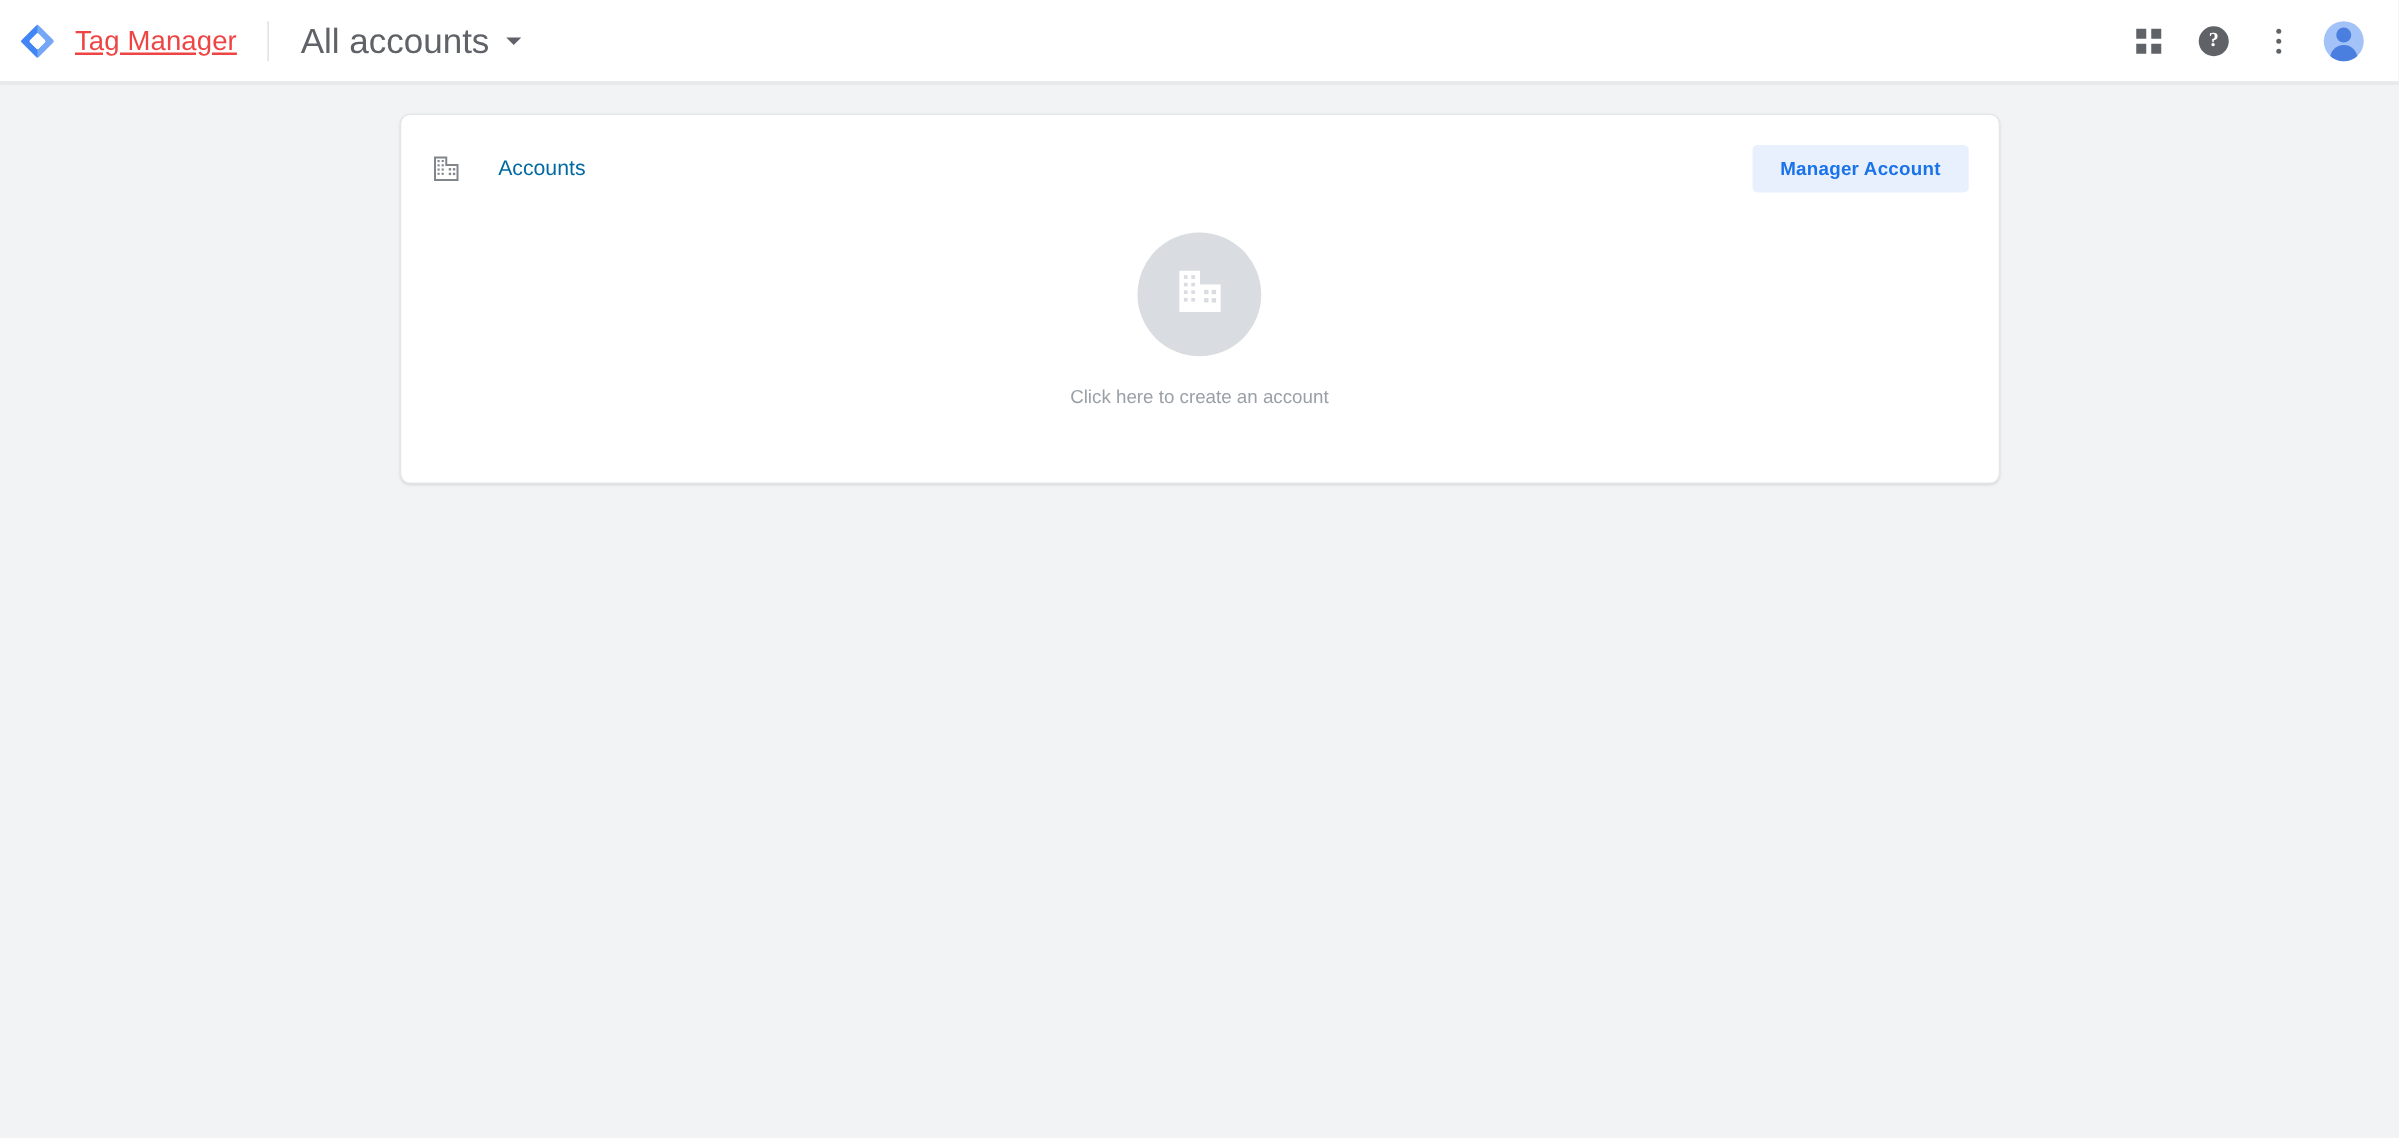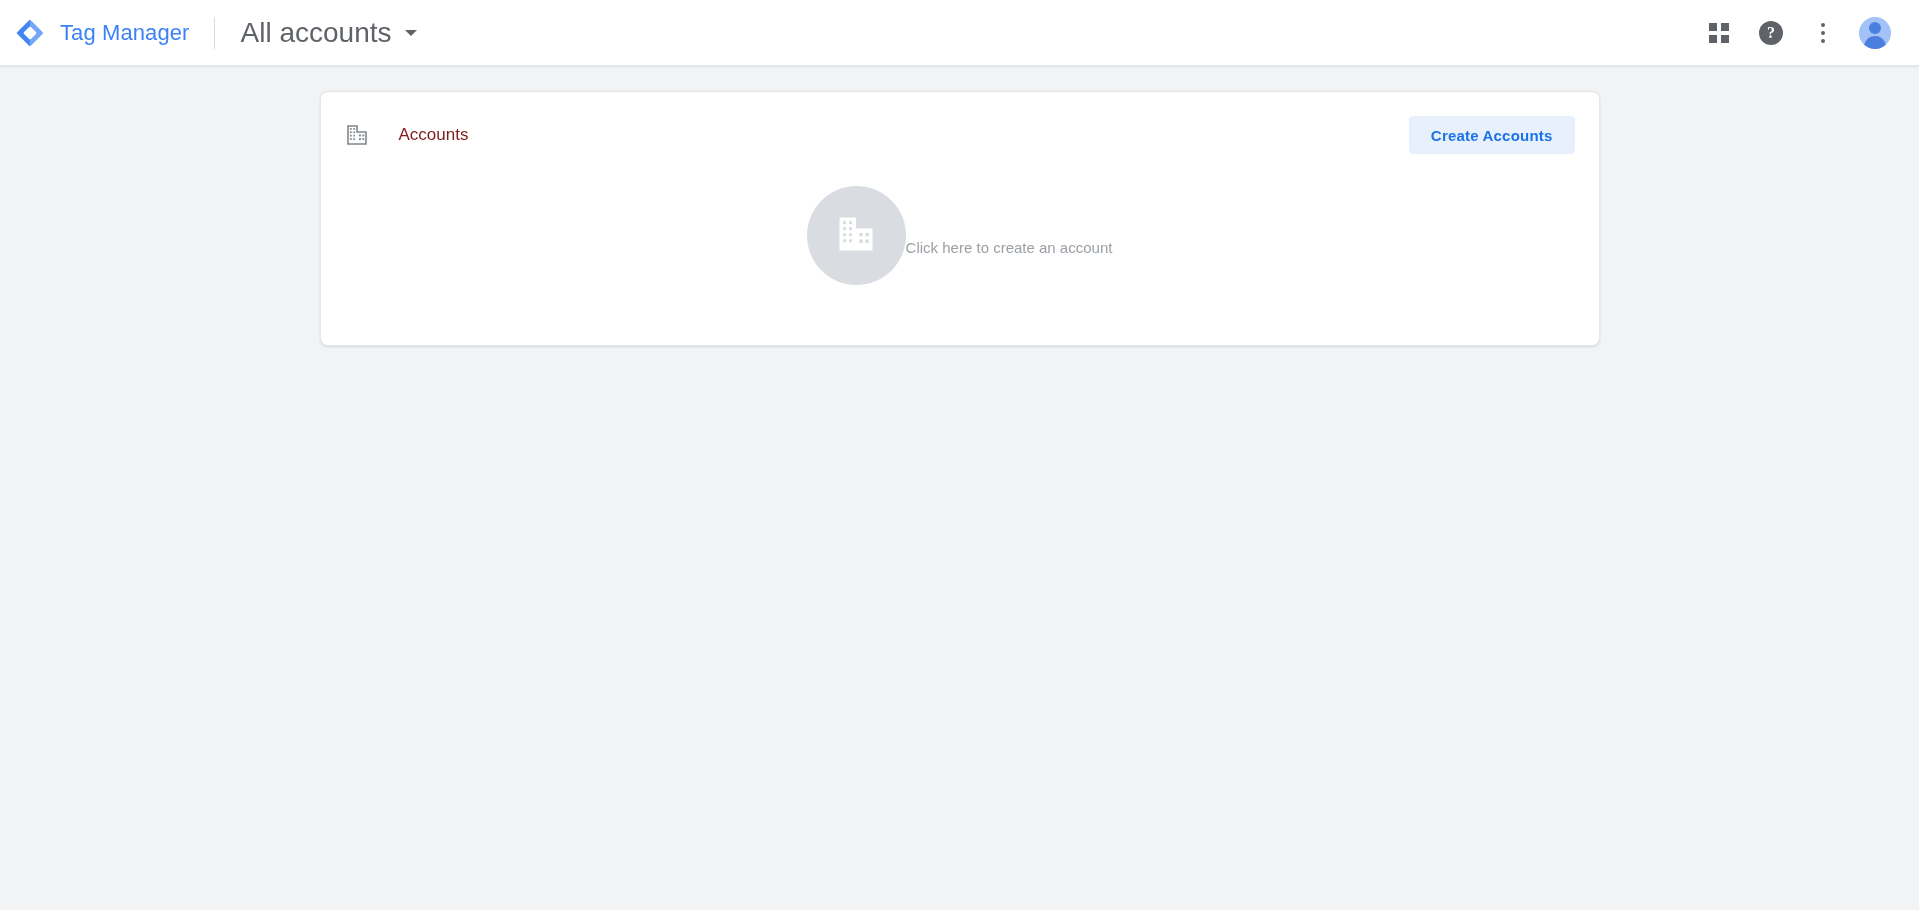--- a/index.html
+++ b/index.html
@@ -37,24 +37,25 @@
   .logo-mark {
     width: 32px;
     height: 32px;
     position: relative;
     margin-right: 14px;
     flex: 0 0 auto;
   }
 
   .brand-title {
     font-size: 22px;
-    color: #3b82f6;
+    color: #ef4444;
     font-weight: 400;
     letter-spacing: 0.1px;
     white-space: nowrap;
+    text-decoration: underline;
   }
 
   .header-divider {
     width: 1px;
     height: 32px;
     background: #dadce0;
     margin: 0 24px;
   }
 
   .account-selector {
@@ -204,21 +205,21 @@
 
   .card-header-icon {
     width: 24px;
     height: 24px;
     margin-right: 30px;
     flex: 0 0 auto;
   }
 
   .card-title {
     font-size: 17px;
-    color: #7f1d1d;
+    color: #0369a1;
     font-weight: 400;
   }
 
   .create-account-btn {
     margin-left: auto;
     background: #e8f0fe;
     color: #1a73e8;
     border: none;
     border-radius: 4px;
     font-size: 15px;
@@ -226,21 +227,21 @@
     font-family: "Liberation Sans", sans-serif;
     padding: 0 22px;
     height: 38px;
     cursor: pointer;
     letter-spacing: 0.2px;
     white-space: nowrap;
   }
 
   .empty-state {
     display: flex;
-    flex-direction: row;
+    flex-direction: column;
     align-items: center;
     justify-content: center;
     padding: 28px 0 60px 0;
     cursor: pointer;
   }
 
   .empty-circle {
     width: 99px;
     height: 99px;
     border-radius: 50%;
@@ -334,21 +335,21 @@
           <rect x="8.3" y="15.2" width="1.7" height="1.7" fill="#80868b"></rect>
           <rect x="14" y="11.5" width="1.9" height="1.9" fill="#80868b"></rect>
           <rect x="17.3" y="11.5" width="1.9" height="1.9" fill="#80868b"></rect>
           <rect x="14" y="15.2" width="1.9" height="1.9" fill="#80868b"></rect>
           <rect x="17.3" y="15.2" width="1.9" height="1.9" fill="#80868b"></rect>
         </svg>
       </span>
 
       <span class="card-title">Accounts</span>
 
-      <button class="create-account-btn">Create Accounts</button>
+      <button class="create-account-btn">Manager Account</button>
     </div>
 
     <div class="empty-state">
 
       <div class="empty-circle">
         <span>
           <svg width="44" height="44" viewBox="0 0 24 24" aria-hidden="true">
             <path d="M3 3 h9 v6 h9 v12 H3 Z" fill="#ffffff"></path>
             <rect x="5" y="5" width="1.6" height="1.6" fill="#d9dce0"></rect>
             <rect x="8.2" y="5" width="1.6" height="1.6" fill="#d9dce0"></rect>

